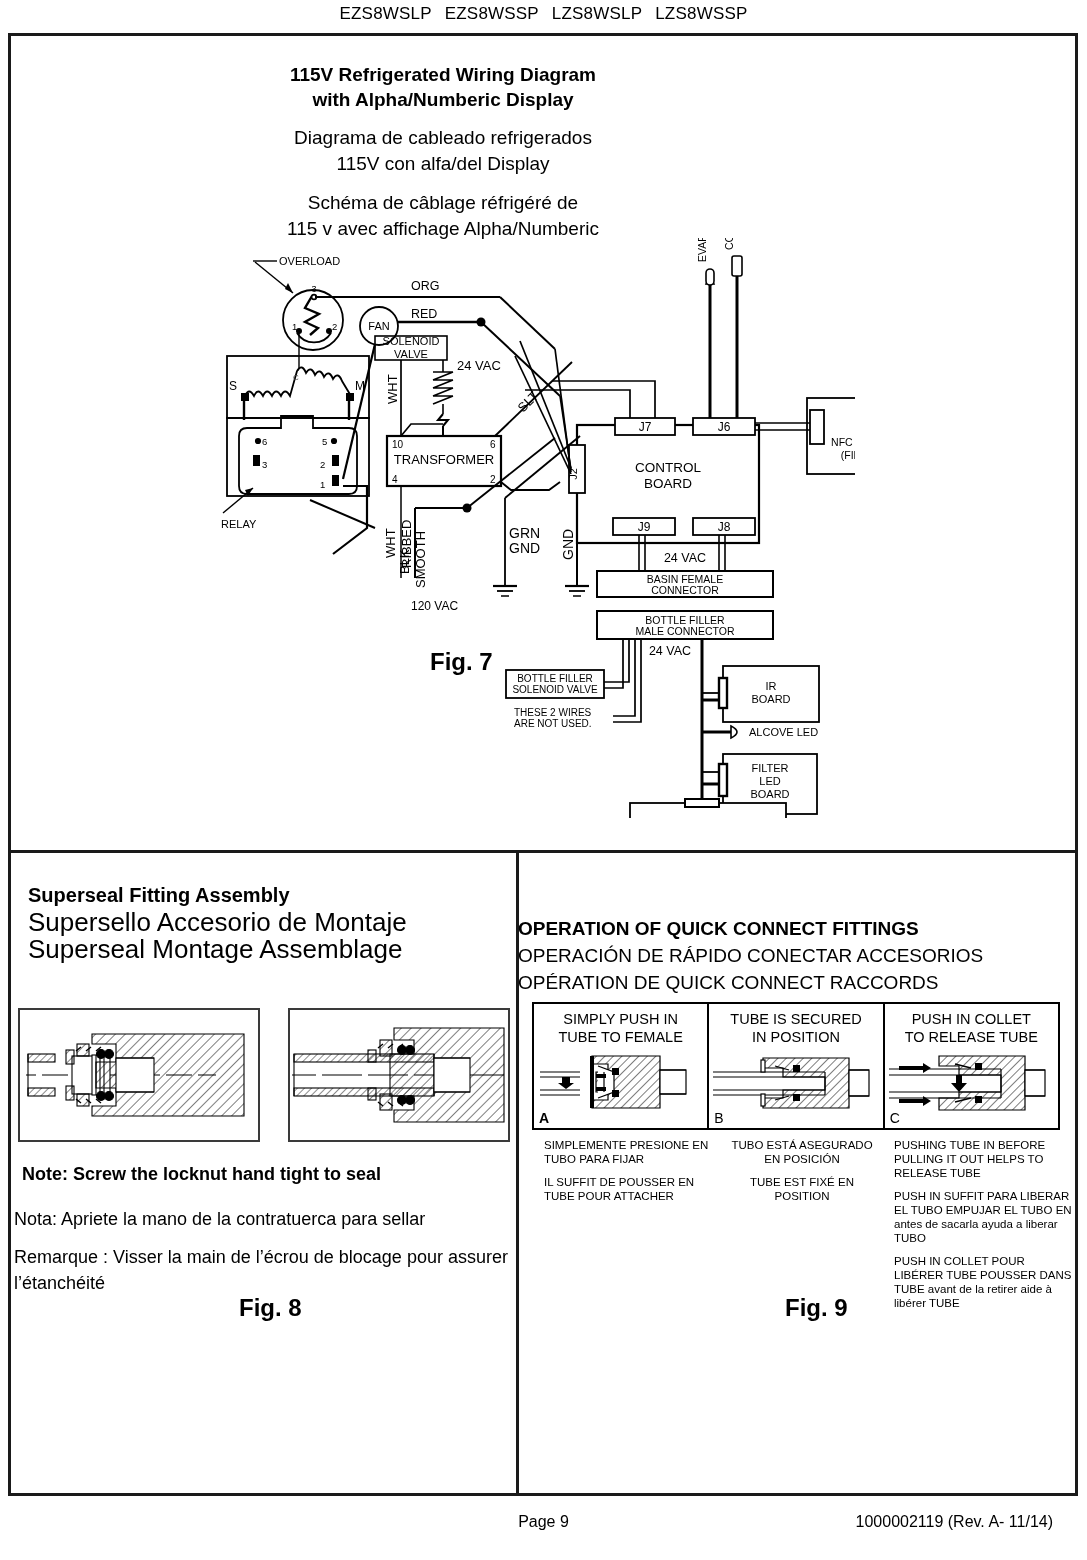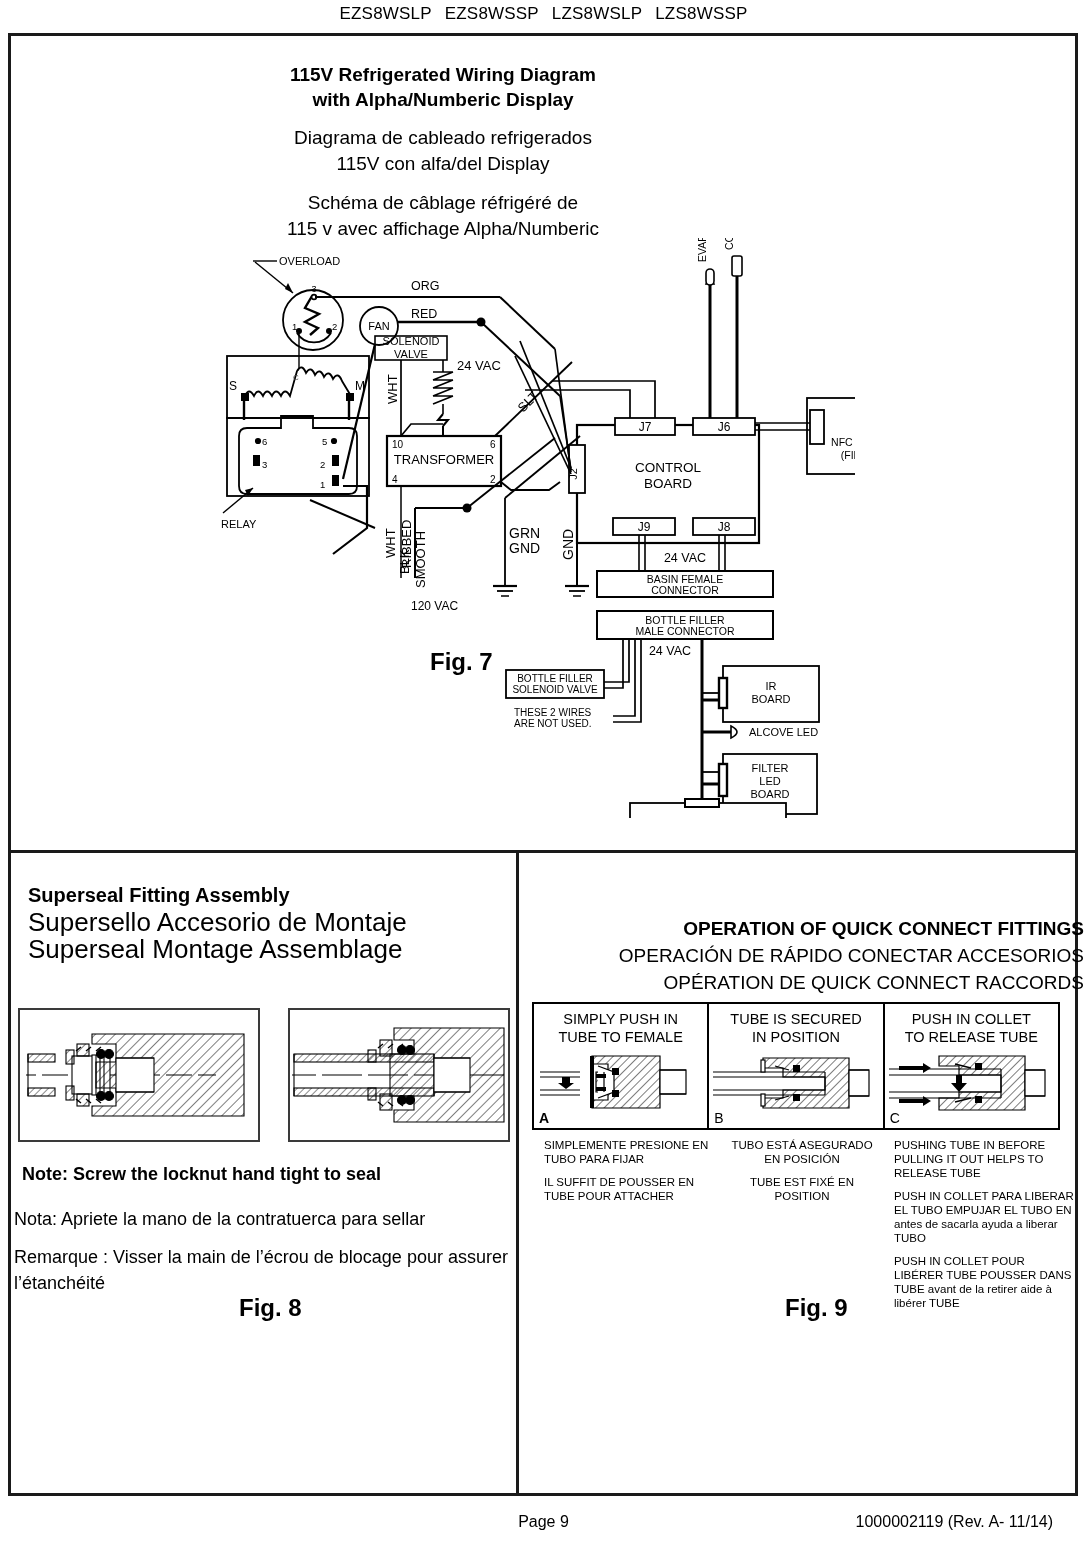--- a/index.html
+++ b/index.html
@@ -53,21 +53,21 @@
             border:2px solid #3a3a3a;box-sizing:border-box;background:#fff;}
   #ss-box-b{top:1008px;left:288px;width:222px;height:134px;
             border:2px solid #3a3a3a;box-sizing:border-box;background:#fff;}
 
   #superseal-notes{top:1162px;left:14px;width:500px;}
   #superseal-notes .n1{font-weight:bold;font-size:18px;line-height:24px;padding-left:8px;}
   #superseal-notes .n2{font-size:18px;line-height:26px;margin-top:20px;}
   #superseal-notes .n3{font-size:18px;line-height:26px;margin-top:12px;}
 
   
-  #qc-title{top:916px;left:518px;width:566px;text-align:right;}
+  #qc-title{top:916px;left:518px;width:566px;text-align:left;}
   #qc-title .q1{font-weight:bold;font-size:19px;line-height:26px;}
   #qc-title .q2,#qc-title .q3{font-size:19px;line-height:27px;}
 
   #qc-table{top:1002px;left:532px;width:528px;height:128px;
             border:2.5px solid #000;box-sizing:border-box;display:flex;background:#fff;}
   .qc-cell{flex:1;position:relative;box-sizing:border-box;}
   .qc-cell + .qc-cell{border-left:2px solid #000;}
   .qc-head{text-align:center;font-size:14.5px;line-height:18px;padding-top:6px;}
   .qc-letter{position:absolute;left:5px;bottom:2px;font-size:14px;}
   .qc-letter.bold{font-weight:bold;}
@@ -583,21 +583,21 @@
   <div class="qc-cap c1">
     <p>SIMPLEMENTE PRESIONE EN TUBO PARA FIJAR</p>
     <p>IL SUFFIT DE POUSSER EN TUBE POUR ATTACHER</p>
   </div>
   <div class="qc-cap c2">
     <p>TUBO ESTÁ ASEGURADO EN POSICIÓN</p>
     <p>TUBE EST FIXÉ EN POSITION</p>
   </div>
   <div class="qc-cap c3">
     <p>PUSHING TUBE IN BEFORE PULLING IT OUT HELPS TO RELEASE TUBE</p>
-    <p>PUSH IN COLLET PARA LIBERAR EL TUBO EMPUJAR EL TUBO EN antes de sacarla ayuda a liberar TUBO</p>
+    <p>PUSH IN SUFFIT PARA LIBERAR EL TUBO EMPUJAR EL TUBO EN antes de sacarla ayuda a liberar TUBO</p>
     <p>PUSH IN COLLET POUR LIBÉRER TUBE POUSSER DANS TUBE avant de la retirer aide à libérer TUBE</p>
   </div>
 </div>
 
 <div class="abs fig-label" id="fig9-label">Fig. 9</div>
 
 <div class="abs" id="footer-page">Page 9</div>
 <div class="abs" id="footer-code">1000002119  (Rev. A- 11/14)</div>
 
 </body></html>

